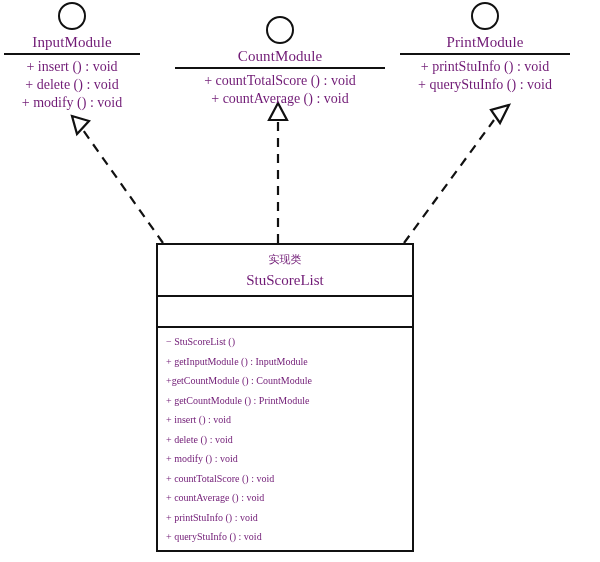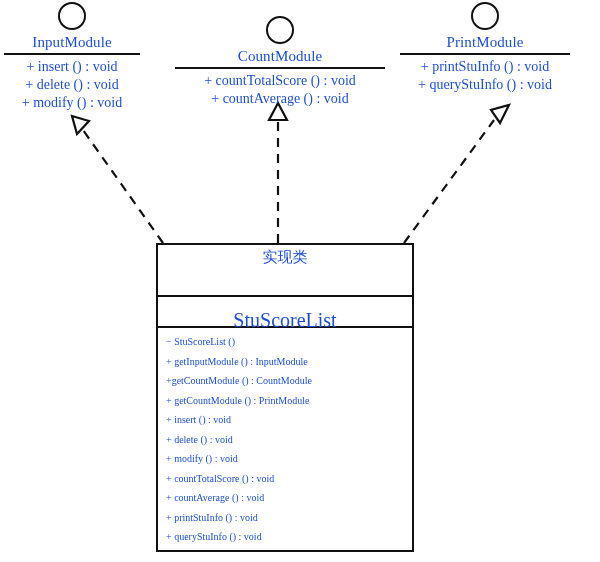--- a/index.html
+++ b/index.html
@@ -7,21 +7,21 @@
     margin: 0;
     padding: 0;
     background: #ffffff;
   }
   #diagram {
     position: relative;
     width: 600px;
     height: 562px;
     background: #ffffff;
     font-family: "Liberation Serif", "DejaVu Serif", serif;
-    color: #1d4ed8;
+    color: #701a75;
     overflow: hidden;
   }
 
   
   .iface {
     position: absolute;
     text-align: center;
   }
   .iface-circle {
     width: 28px;
@@ -64,29 +64,28 @@
     box-sizing: border-box;
   }
   .class-header {
     height: 52px;
     border-bottom: 2px solid #111111;
     box-sizing: border-box;
     text-align: center;
     padding-top: 3px;
   }
   .class-stereotype {
-    font-size: 15px;
+    font-size: 11px;
     line-height: 22px;
-    font-family: Liberation Mono, monospace;
+    font-family: Liberation Sans, sans-serif;
     text-align: center;
   }
   .class-name {
-    font-size: 20px;
+    font-size: 15px;
     line-height: 20px;
-    margin-top: 40px;
   }
   .class-attrs {
     height: 31px;
     border-bottom: 2px solid #111111;
     box-sizing: border-box;
   }
   .class-ops {
     padding: 4px 0 0 8px;
     box-sizing: border-box;
   }

